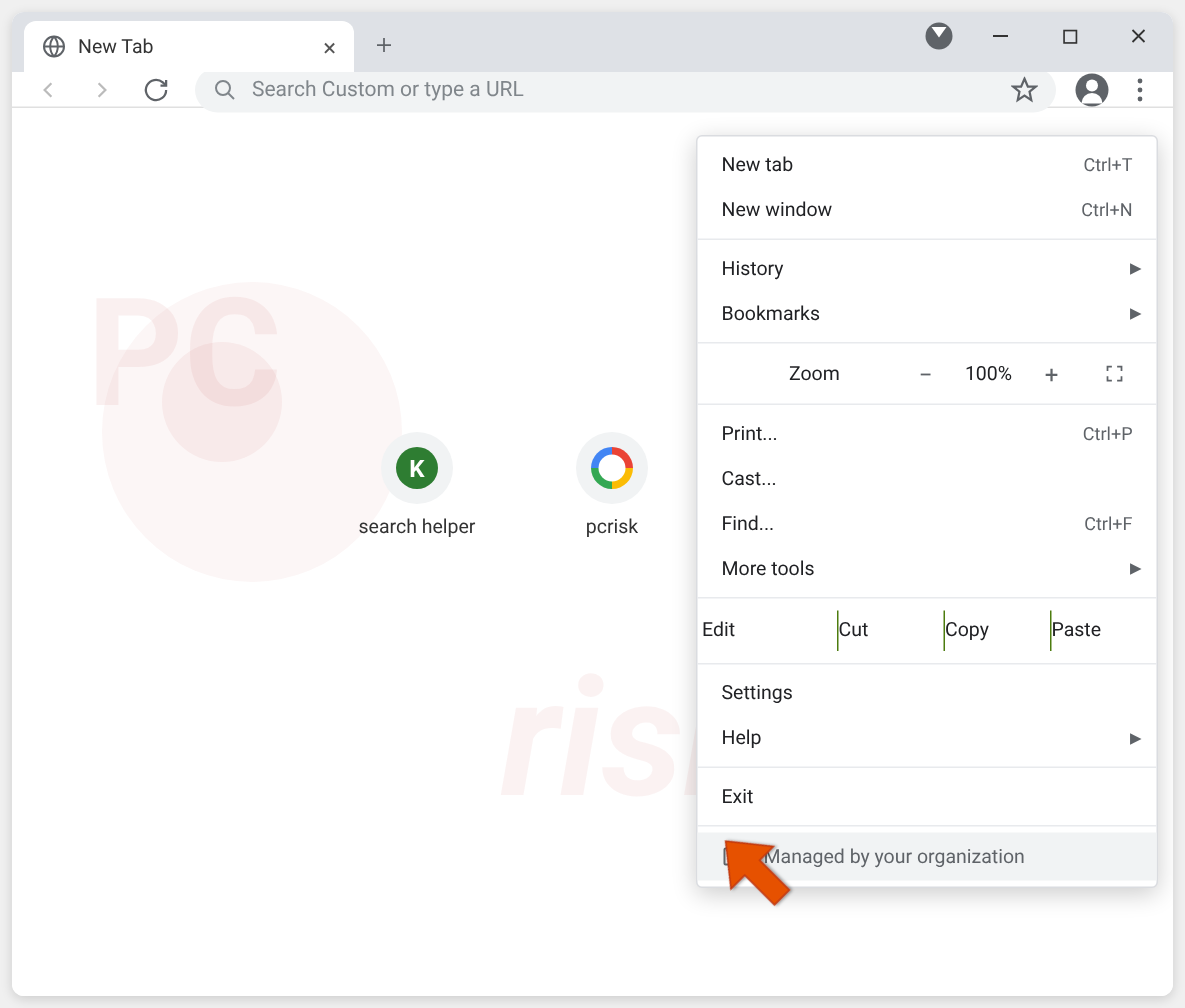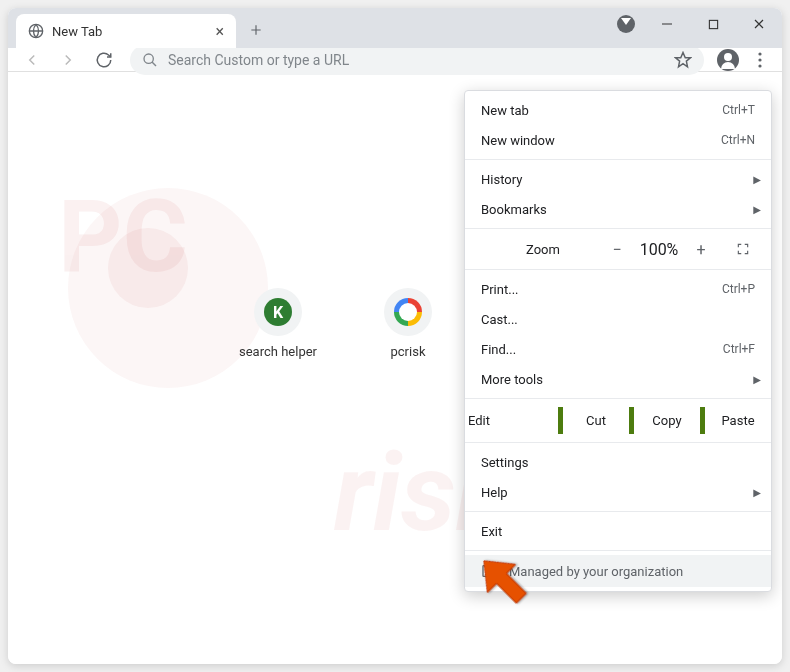--- a/index.html
+++ b/index.html
@@ -42,26 +42,26 @@
 .menu { position:absolute; top: 82px; right: 10px; width: 308px; background:#fff; border: 1px solid #dadce0; border-radius: 4px; box-shadow: 0 4px 16px rgba(0,0,0,0.2); padding: 4px 0; font-size: 13px; color:#202124; z-index:10; }
 .menu-item { display:flex; align-items:center; padding: 6px 16px; min-height: 30px; position:relative; }
 .menu-label { flex:1; }
 .menu-shortcut { color:#5f6368; font-size: 12px; }
 .menu-arrow { position:absolute; right: 10px; color:#5f6368; font-size:10px; }
 .menu-sep { height:1px; background:#e8eaed; margin: 4px 0; }
 .zoom-row { display:flex; align-items:center; padding: 4px 16px; }
 .zoom-label { flex:1;margin-left:45px; }
 .zoom-controls { display:flex; align-items:center; gap: 8px; }
 .zoom-btn { width: 24px; height: 24px; display:flex; align-items:center; justify-content:center; color:#5f6368; font-size:16px; }
-.zoom-val { width: 44px; text-align:center; font-size: 16px; }
+.zoom-val { width: 44px; text-align:center; font-size: 13px; }
 .fullscreen-btn { margin-left: 10px; }
 .edit-row { display:flex; align-items:center; padding: 4px 0 4px 3px; }
 .edit-label { width: 90px; }
 .edit-btns { display:flex; flex:1; }
-.edit-btn { flex:1; text-align:center; border-left:5px solid #4d7c0f; padding: 6px 0; font-size:13px; }
+.edit-btn { flex:1; border-left:1px solid #4d7c0f; padding: 6px 0; font-size:13px; }
 .managed-row { display:flex; align-items:center; padding: 8px 16px; gap: 12px; background:#f1f3f4; color:#5f6368; }
 .org-icon { width:16px; height:16px; display:inline-flex; align-items:center; justify-content:center;}
 
 .pointer-arrow { position:absolute; top: 547px; right: 250px; z-index: 20; pointer-events:none;}
 
 svg { display:block; }
 </style>
 </head>
 <body>
 

